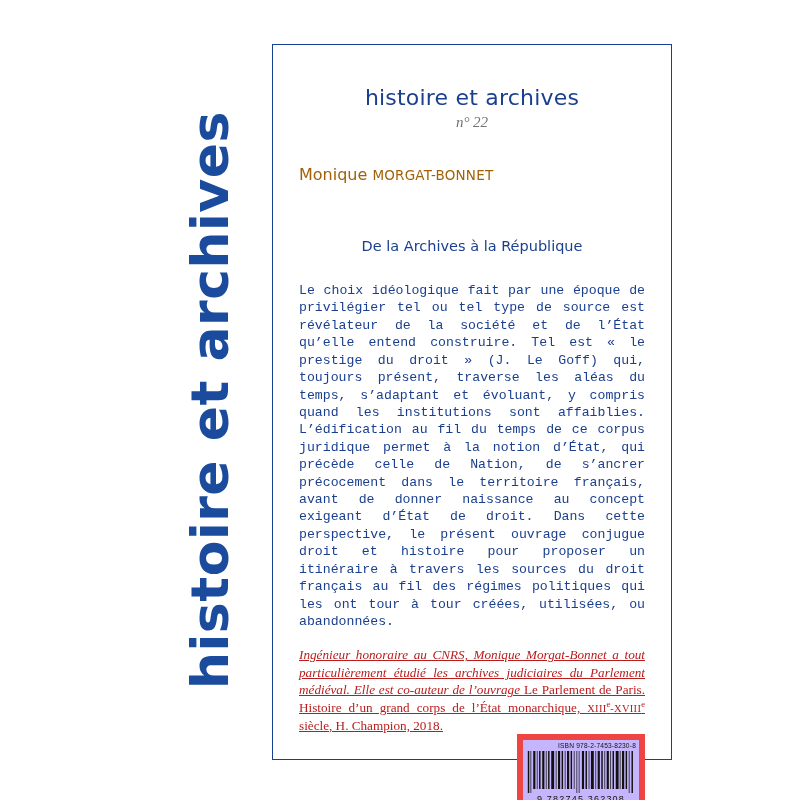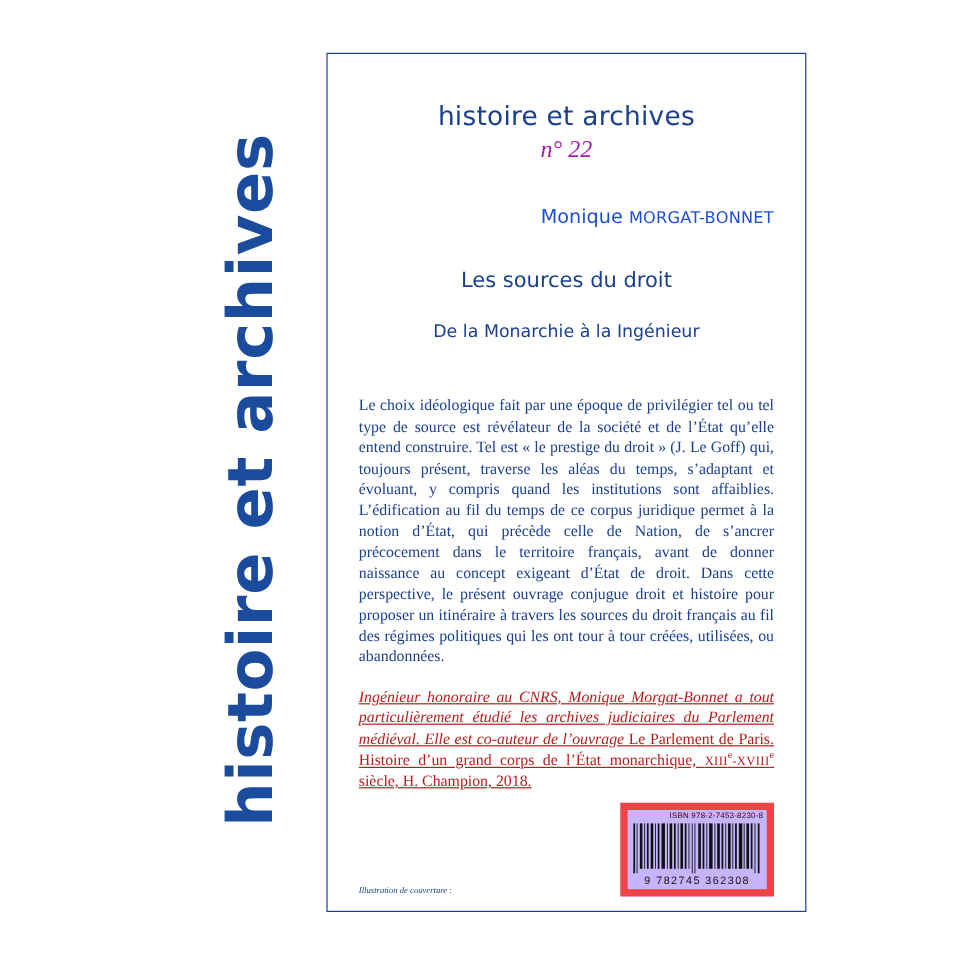--- a/index.html
+++ b/index.html
@@ -64,30 +64,30 @@
   .series-title {
     text-align: center;
     color: #1a3f8f;
     font-family: "DejaVu Sans", sans-serif;
     font-size: 22px;
     font-weight: 400;
     letter-spacing: 0.2px;
   }
   .series-number {
     text-align: center;
-    color: #a21caf;
+    color: #737373;
     font-family: "Liberation Serif", serif;
     font-style: italic;
-    font-size: 20px;
+    font-size: 15px;
     margin-top: 4px;
   }
 
   .author {
-    text-align: right;
-    color: #1d4ed8;
+    text-align: left;
+    color: #a16207;
     font-family: "DejaVu Sans", sans-serif;
     font-size: 16px;
     margin-top: 34px;
   }
   .author .sc {
     font-size: 13.5px;
     letter-spacing: 0.2px;
   }
 
   .book-title {
@@ -100,23 +100,23 @@
   }
   .subtitle {
     text-align: center;
     color: #1a3f8f;
     font-family: "DejaVu Sans", sans-serif;
     font-size: 14.5px;
     margin-top: 22px;
   }
 
   .blurb {
-    margin-top: 44px;
-    color: #1a3f8f;
-    font-family: Liberation Serif, serif;
+    margin-top: 28px;
+    color: #1a3f8f;
+    font-family: Liberation Mono, monospace;
     font-size: 13.2px;
     line-height: 1.32;
     text-align: justify;
     text-justify: inter-word;
     hyphens: auto;
   }
   .bio {
     margin-top: 16px;
     color: #b91c1c;
     font-family: "Liberation Serif", serif;
@@ -190,24 +190,23 @@
     <div class="cover-inner">
 
       <div class="series-title">histoire et archives</div>
       <div class="series-number">n° 22</div>
 
       <div class="author">
         <span>Monique </span><span class="sc">MORGAT-BONNET</span>
       </div>
 
       <div class="book-title">
-        <div>Les sources du droit</div>
-      </div>
-
-      <div class="subtitle">De la Monarchie à la Ingénieur</div>
+      </div>
+
+      <div class="subtitle">De la Archives à la République</div>
 
       <div class="blurb">Le choix idéologique fait par une époque de privilégier tel ou tel type de source est révélateur de la société et de l’État qu’elle entend construire. Tel est « le prestige du droit » (J. Le Goff) qui, toujours présent, traverse les aléas du temps, s’adaptant et évoluant, y compris quand les institutions sont affaiblies. L’édification au fil du temps de ce corpus juridique permet à la notion d’État, qui précède celle de Nation, de s’ancrer précocement dans le territoire français, avant de donner naissance au concept exigeant d’État de droit. Dans cette perspective, le présent ouvrage conjugue droit et histoire pour proposer un itinéraire à travers les sources du droit français au fil des régimes politiques qui les ont tour à tour créées, utilisées, ou abandonnées.</div>
 
       <div class="bio">
         <span>Ingénieur honoraire au CNRS, Monique Morgat-Bonnet a tout particulièrement étudié les archives judiciaires du Parlement médiéval. Elle est co-auteur de l’ouvrage </span><span class="roman">Le Parlement de Paris. Histoire d’un grand corps de l’État monarchique, </span><span class="sc-small">XIII</span><span class="sup">e</span><span class="sc-small">-XVIII</span><span class="sup">e</span><span class="roman"> siècle, H. Champion, 2018.</span>
       </div>
 
       <div class="spacer"></div>
 
       <div class="bottom">

